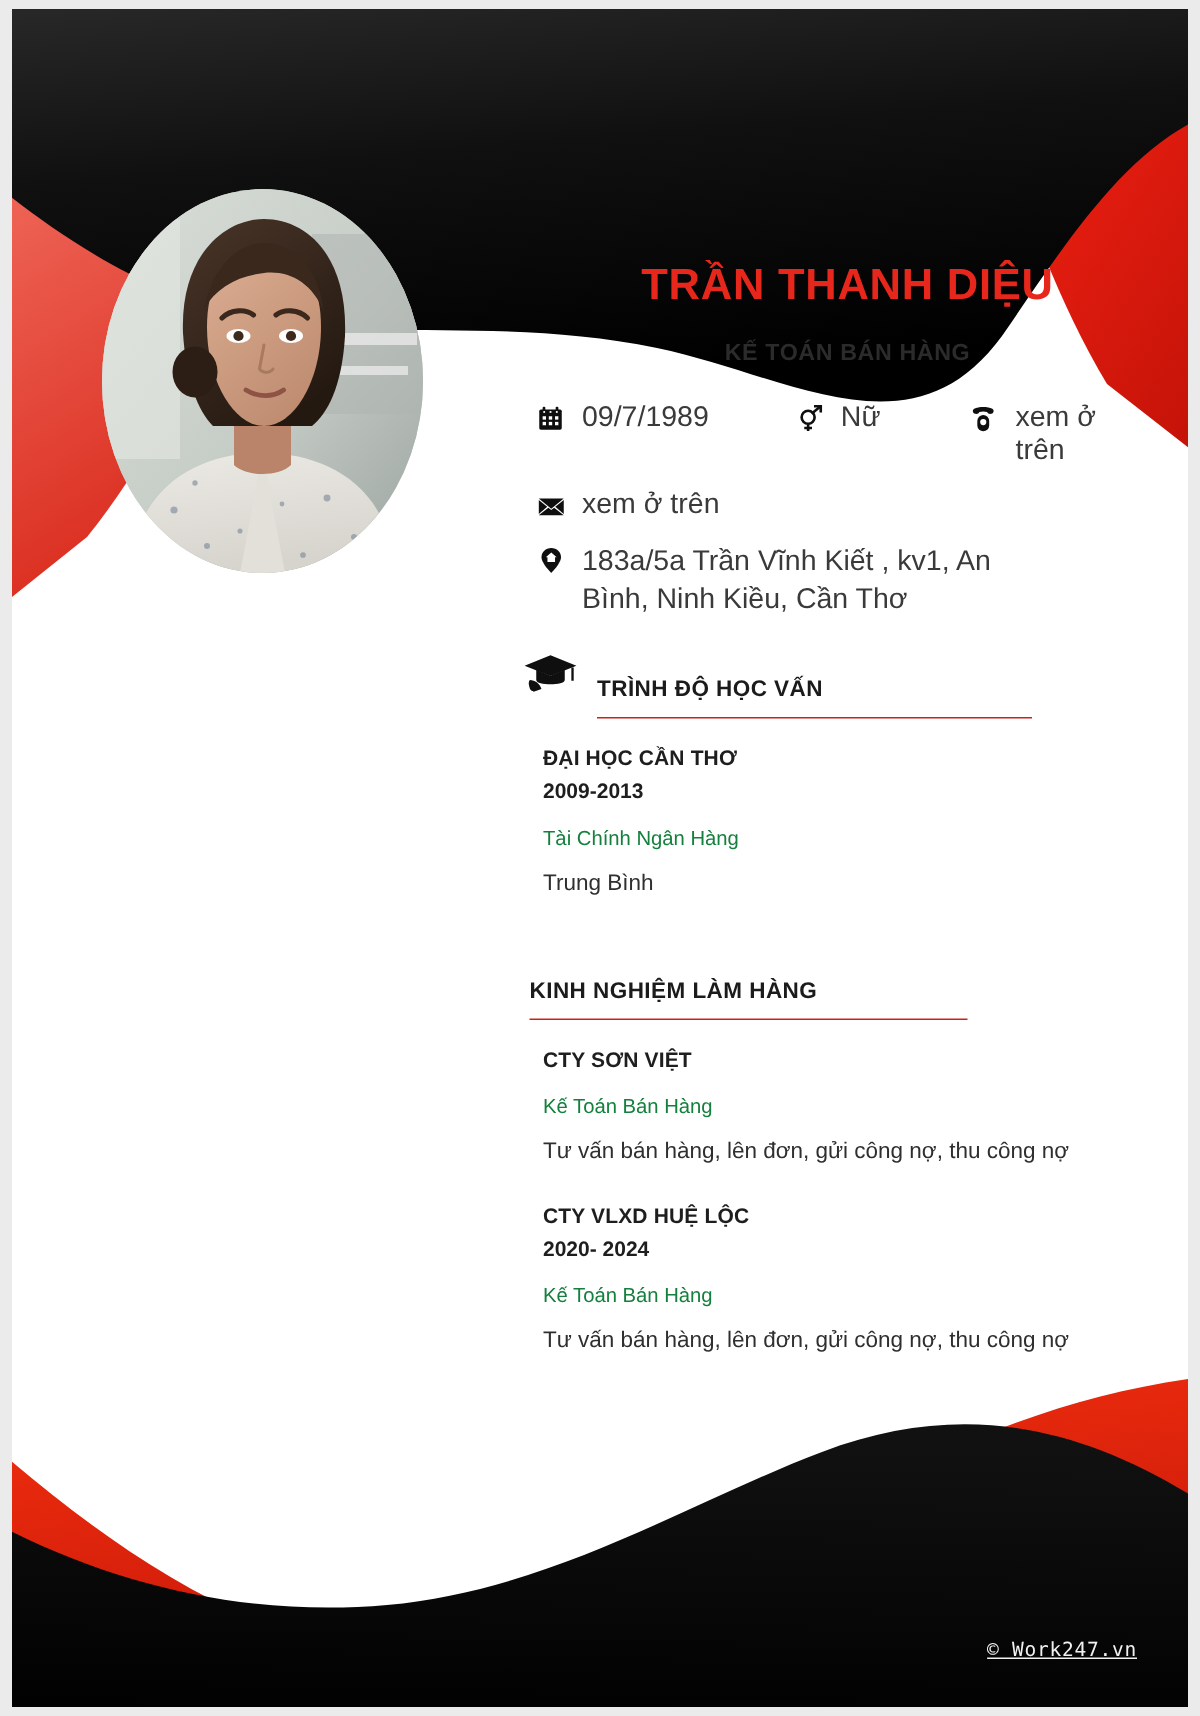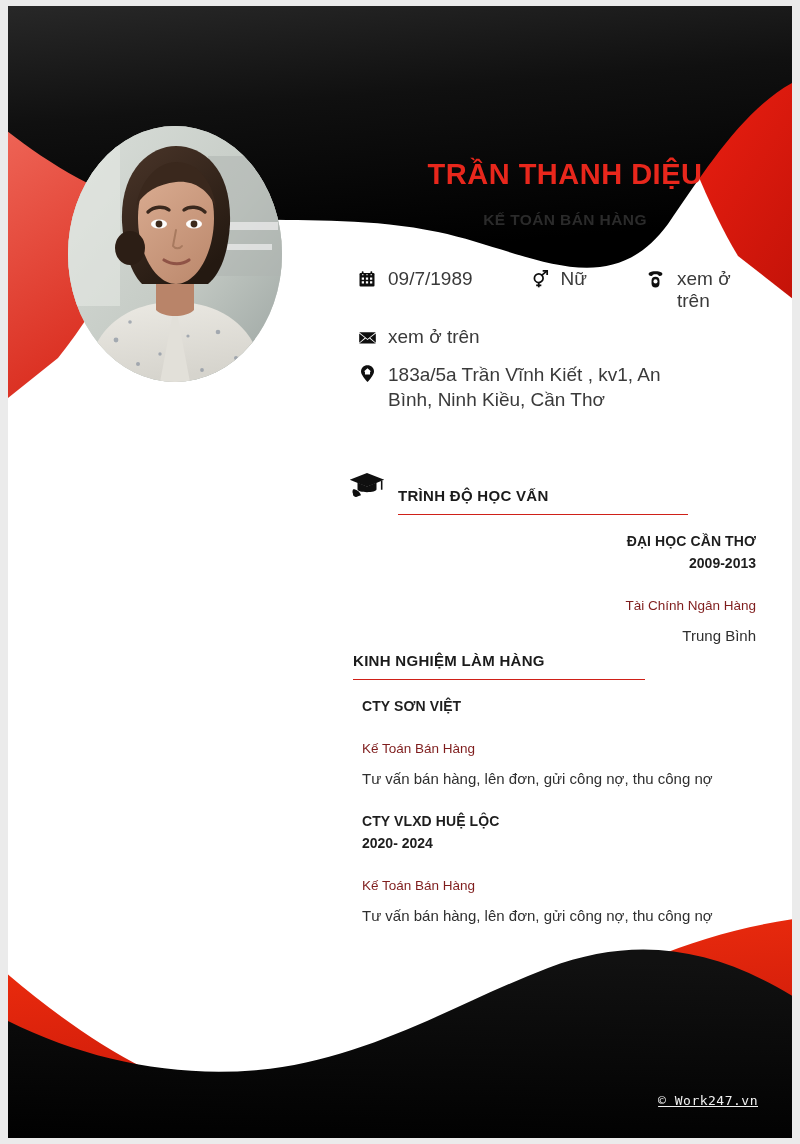--- a/index.html
+++ b/index.html
@@ -56,21 +56,21 @@
     left: 330px;
     top: 150px;
     width: 454px;
     text-align: center;
   }
   #candidate-name {
     font-size: 29px;
     font-weight: bold;
     color: #e8271c;
     letter-spacing: 0.5px;
-    margin: 0;
+    margin: 16px;
     line-height: 36px;
     white-space: nowrap;
   }
   #candidate-job {
     font-size: 15.5px;
     font-weight: bold;
     color: #2b2b2b;
     letter-spacing: 0.4px;
     margin: 18px 0 0 0;
     line-height: 20px;
@@ -153,23 +153,23 @@
     letter-spacing: 0.1px;
   }
   .entry-period {
     font-size: 14px;
     font-weight: bold;
     color: #1e1e1e;
     line-height: 22px;
   }
   .entry-role {
     font-size: 13.5px;
-    color: #7f1d1d;
+    color: #15803d;
     line-height: 20px;
-    margin-top: 22px;
+    margin-top: 11px;
   }
   .entry-desc {
     font-size: 15px;
     color: #2f2f2f;
     line-height: 20px;
     margin-top: 10px;
   }
 
   
   #footer-credit {
@@ -383,21 +383,21 @@
             <path d="M12 1.6 C 7.3 1.6, 3.8 5, 3.8 9.4 C 3.8 14.6, 12 22.6, 12 22.6 C 12 22.6, 20.2 14.6, 20.2 9.4 C 20.2 5, 16.7 1.6, 12 1.6 Z" fill="#0f0f0f"></path>
             <path d="M12 5.4 L16.6 9.4 L15.2 9.4 L15.2 13.4 L8.8 13.4 L8.8 9.4 L7.4 9.4 Z" fill="#ffffff"></path>
           </svg>
         </span>
         <span class="contact-text addr">183a/5a Trần Vĩnh Kiết , kv1, An Bình, Ninh Kiều, Cần Thơ</span>
       </div>
     </div>
 
   </div>
 
-  <div class="section" style="top: 480px; text-align: right;">
+  <div class="section" style="top: 444px;">
     <div class="section-head">
       <span class="section-cap-icon">
         <svg width="38" height="32" viewBox="0 0 44 36">
           <path d="M22 4 L42 12 L22 20 L2 12 Z" fill="#0f0f0f"></path>
           <path d="M11 15.2 L11 23 C 11 27.5, 33 27.5, 33 23 L 33 15.2 L22 19.8 Z" fill="#0f0f0f"></path>
           <path d="M39 13.4 L39 23.5" stroke="#0f0f0f" stroke-width="1.8" fill="none"></path>
           <path d="M6 23 C 10 23, 14 26, 15 30 L 9 32 C 6 30, 4 26, 6 23 Z" fill="#0f0f0f"></path>
           <circle cx="9" cy="28.4" r="2.4" fill="none" stroke="#0f0f0f" stroke-width="1.6"></circle>
         </svg>
       </span>

